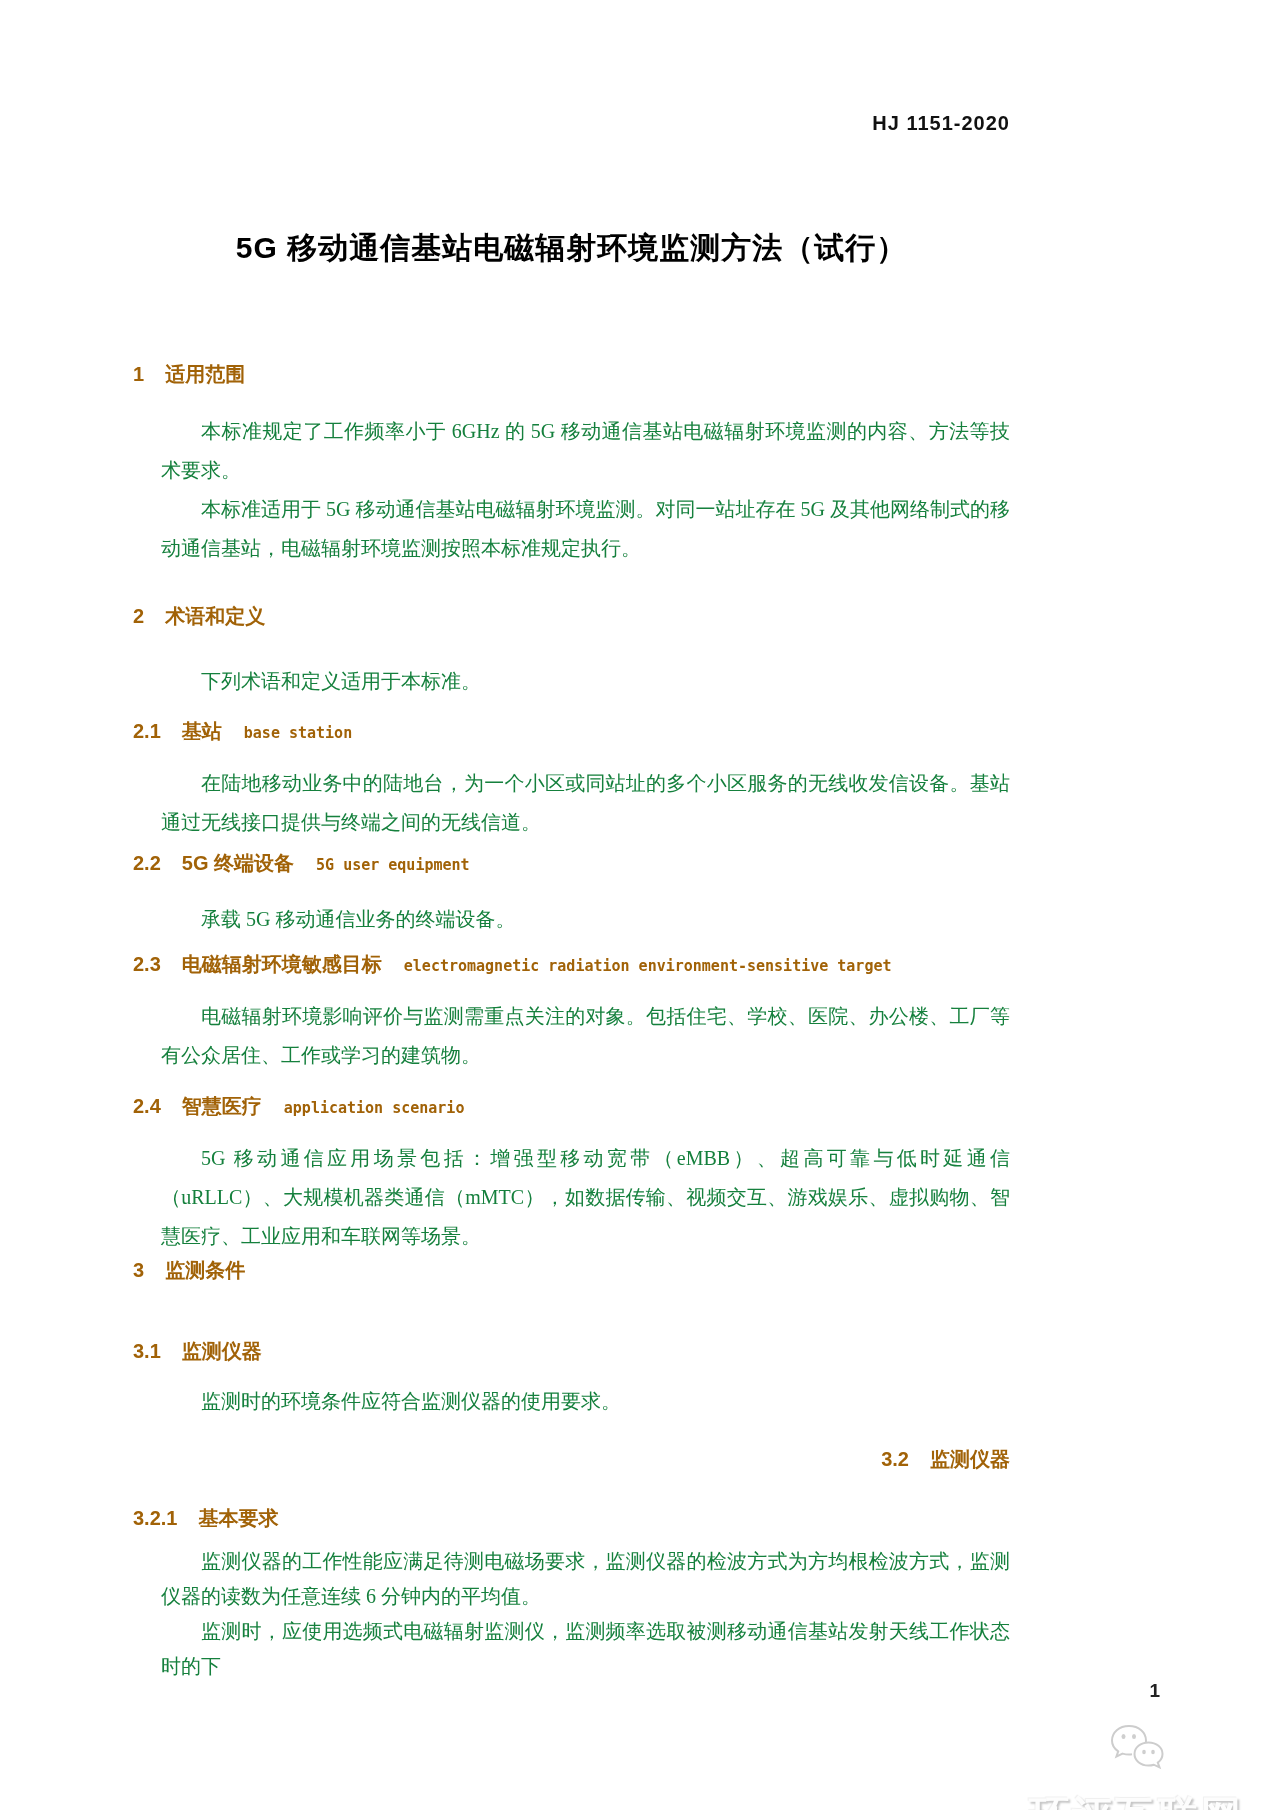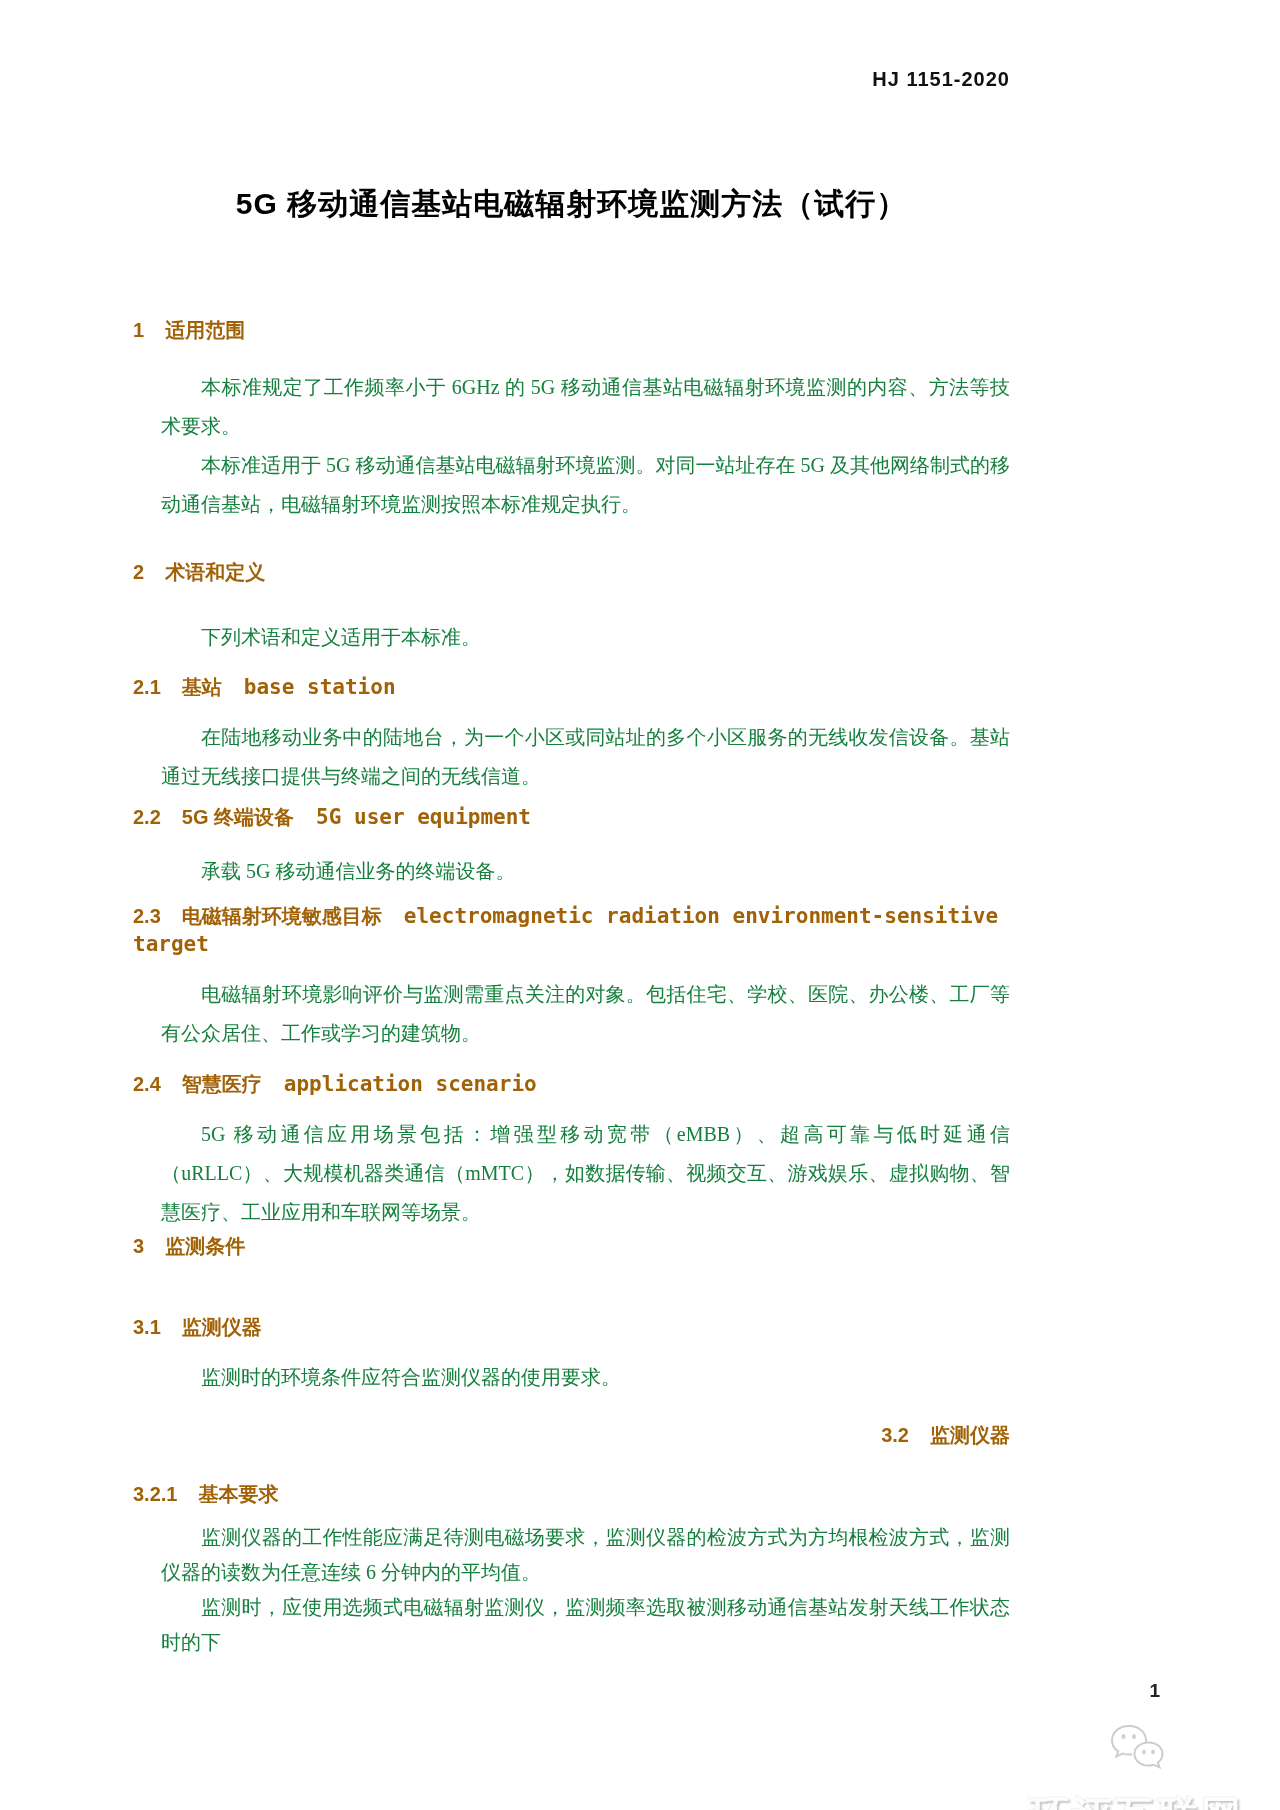--- a/index.html
+++ b/index.html
@@ -9,21 +9,21 @@
     height: 1810px;
     position: relative;
     font-family: "Liberation Serif", "DejaVu Serif", serif;
     color: #1c1c1c;
     overflow: hidden;
   }
   .doc {
     position: relative;
     width: 877px;
     margin-left: 133px;
-    padding-top: 68px;
+    padding-top: 112px;
   }
   .doc-number {
     text-align: right;
     font-family: "Liberation Sans", "DejaVu Sans", sans-serif;
     font-weight: 600;
     font-size: 20px;
     letter-spacing: 1px;
     color: #111;
   }
   .title {
@@ -40,21 +40,21 @@
     font-weight: bold;
     font-size: 20px;
     color: #a16207;
     line-height: 28px;
   }
   .num  { margin-right: 21px; }
   .en   {
     margin-left: 22px;
     font-family: "DejaVu Sans Mono", "Liberation Mono", monospace;
     font-weight: 600;
-    font-size: 21px;
+    font-size: 15px;
   }
   p {
     font-size: 20px;
     line-height: 39px;
     text-align: justify;
     text-indent: 2em;
     color: #15803d;
     margin-left: 28px;
   }
   p.tight { line-height: 35px; }

